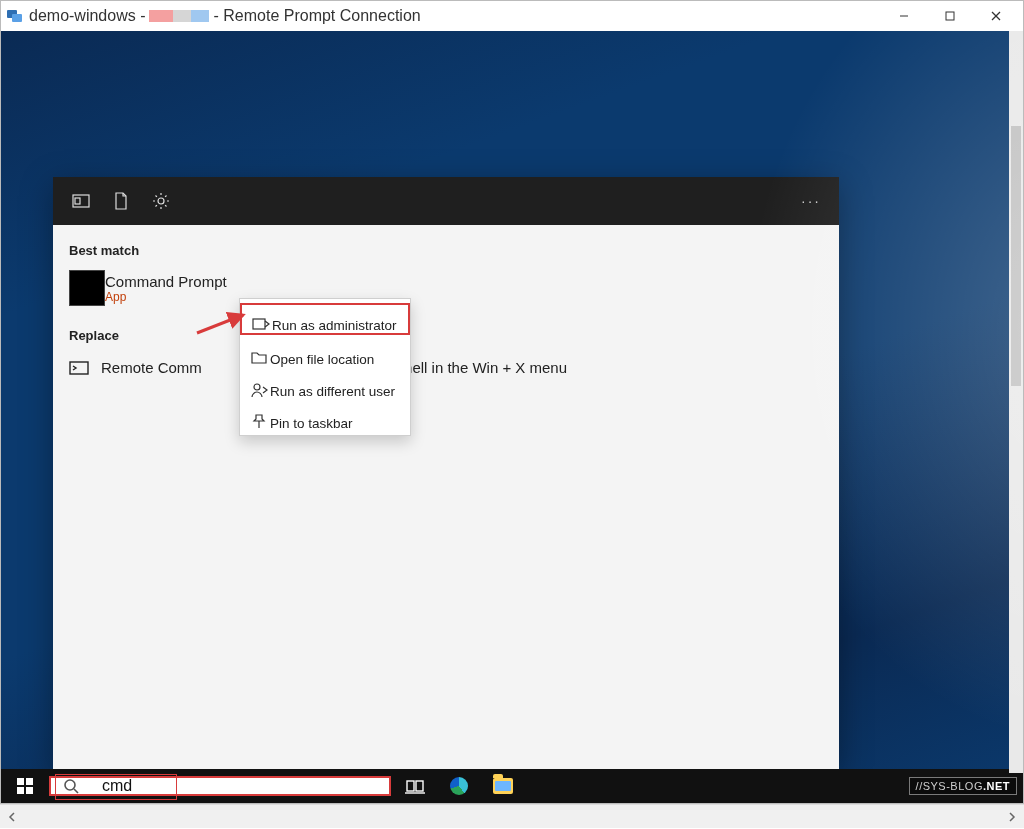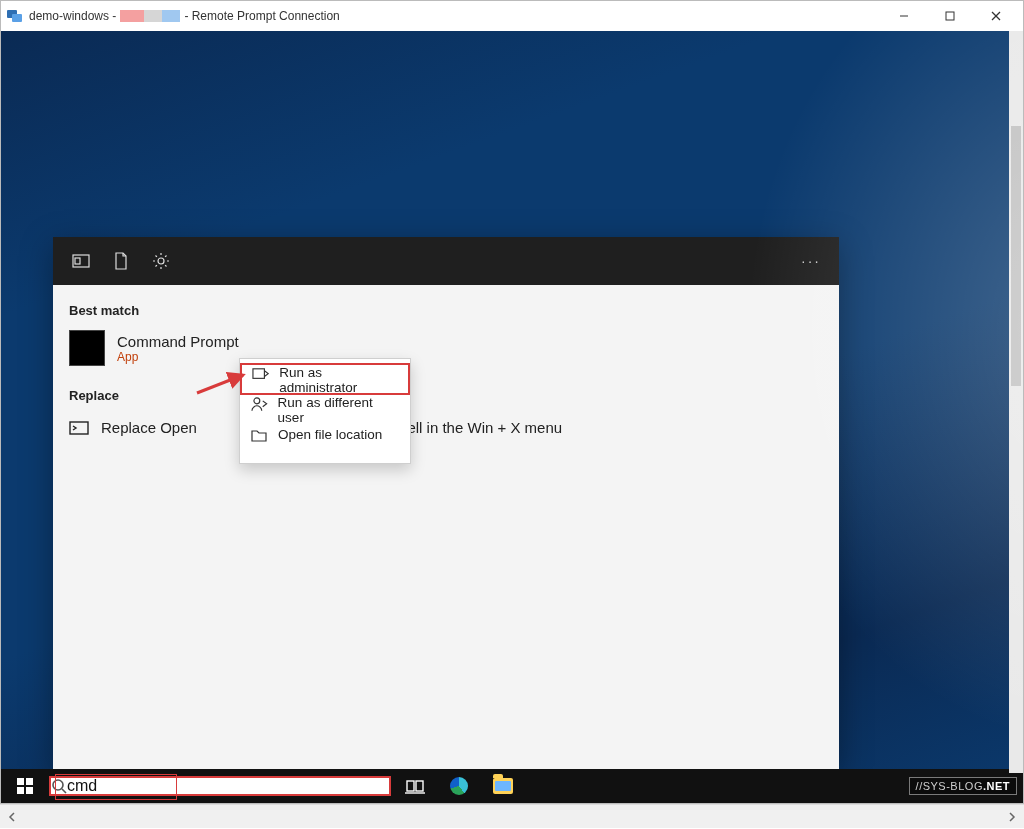--- a/index.html
+++ b/index.html
@@ -5,21 +5,21 @@
   * { box-sizing: border-box; margin: 0; padding: 0; font-family: "Segoe UI", Arial, sans-serif; }
   html, body { width: 1024px; height: 829px; overflow: hidden; background: #fff; }
 
   
   .rdc-window {
     width: 1024px; height: 804px; border: 1px solid #bbb; display: flex; flex-direction: column;
     background: #fff;
   }
   .rdc-titlebar {
     height: 30px; display: flex; align-items: center; padding: 0 4px 0 6px;
-    font-size: 12px; color: #333; background: #fff;
+    font-size: 16px; color: #333; background: #fff;
   }
   .rdc-titlebar .rdc-icon {
     width: 16px; height: 16px; margin-right: 6px; display:inline-flex;align-items:center;justify-content:center;
   }
   .rdc-titlebar .rdc-title-text { display:flex; align-items:center; gap:4px; }
   .rdc-titlebar .redact { display:inline-block; width:60px; height:12px; background: linear-gradient(90deg,#f4a0a0 0%,#f4a0a0 40%,#d6d6d6 40%,#d6d6d6 70%,#a0c8f0 70%,#a0c8f0 100%); }
   .rdc-titlebar .spacer { flex:1; }
   .rdc-winbtn { width:46px; height:30px; display:flex; align-items:center; justify-content:center; color:#333; }
   .rdc-winbtn svg { width:10px; height:10px; }
 
@@ -33,76 +33,76 @@
     background: radial-gradient(600px 700px at 120% 40%, rgba(255,255,255,0.25), rgba(255,255,255,0) 60%);
     pointer-events:none;
   }
   .remote-scrollbar {
     position:absolute; top:0; right:0; bottom:30px; width:14px; background:#e9e9e9;
   }
   .remote-scrollbar .thumb { position:absolute; left:2px; right:2px; top:95px; height:260px; background:#c2c2c2; }
 
   
   .start-panel {
-    position:absolute; left:52px; bottom:34px; width:786px; height:532px; background:#f4f4f4;
+    position:absolute; left:52px; bottom:34px; width:786px; height:592px; background:#f4f4f4;
     box-shadow: 0 8px 30px rgba(0,0,0,.35);
     display:flex; flex-direction:column;
   }
   .start-top {
     height:48px; background:#1f1f1f; color:#ddd; display:flex; align-items:center; padding:0 8px;
   }
   .start-top .top-icon {
     width:40px; height:48px; display:flex; align-items:center; justify-content:center; color:#ddd;
   }
   .start-top .top-icon svg { width:18px; height:18px; }
   .start-top .spacer { flex:1; }
   .start-top .more { letter-spacing:2px; font-size:14px; color:#ccc; display:flex;align-items:center;justify-content:center;width:40px;height:48px;}
 
   .start-body { flex:1; background:#f4f4f4; padding:12px 0 0 0; position:relative; }
   .section-header { font-size:13px; font-weight:600; color:#222; padding:6px 16px; }
   .result-row {
-    display:flex; align-items:center; gap:12px; padding:6px 16px;
+    display:flex; align-items:center; padding:6px 16px;
   }
   .app-tile {
     width:36px; height:36px; background:#000; border:1px solid #444;
   }
   .result-titles { display:flex; flex-direction:column; }
   .result-title { font-size:15px; color:#222; }
   .result-sub { font-size:12px; color:#c2410c; }
 
   .settings-row {
     display:flex; align-items:center; gap:12px; padding:10px 16px; font-size:15px; color:#222;
   }
   .settings-row .cmd-icon { width:20px; height:14px; }
 
   
   .ctx {
     position:absolute; left:186px; top:73px; width:172px; background:#fff; border:1px solid #cfcfcf;
     box-shadow:0 6px 14px rgba(0,0,0,.18); padding:4px 0;
   }
   .ctx-item {
-    display:flex; align-items:flex-start; gap:10px; height:32px; padding:0 10px; font-size:13.5px; color:#222;
+    display:flex; align-items:flex-end; gap:2px; height:32px; padding:0 10px; font-size:13.5px; color:#222;
   }
   .ctx-item .ci { width:18px; height:18px; display:flex; align-items:center;justify-content:center; color:#444;}
   .ctx-item.hl { border:2px solid #d83b3b; }
 
   
   .anno-arrow { position:absolute; left:140px; top:84px; width:58px; height:28px; pointer-events:none; }
 
   
   .taskbar {
     position:absolute; left:0; right:0; bottom:0; height:34px; background:#111; display:flex; align-items:center;
   }
   .start-btn {
     width:48px; height:34px; display:flex; align-items:center; justify-content:center; color:#fff;
   }
   .start-btn svg{ width:16px;height:16px;}
   .search-box {
     width:342px; height:20px; background:#fff; border:2px solid #d83b3b; margin:0 2px 0 0;
-    display:flex; align-items:center; padding:0 0; gap:0;
+    display:flex; align-items:center; padding:0 12px; gap:23px;
   }
   .search-box .mag { width:16px; height:16px; color:#555; }
   .search-box input {
     border:0; outline:0; flex:1; font-size:16px; color:#111; background:transparent;
   }
   .inner-red { position:absolute; left:54px; bottom:3px; width:122px; height:26px; border:1.5px solid #d83b3b; pointer-events:none; }
 
   .task-icon { width:44px; height:34px; display:flex; align-items:center; justify-content:center; color:#fff;}
   .task-icon svg{width:20px;height:20px;}
   .edge-circle{width:18px;height:18px;border-radius:50%;background:conic-gradient(#39c1d7 0 40%, #2aa35a 40% 70%, #1060c9 70% 100%);} 
@@ -202,52 +202,60 @@
 
         <div class="section-header" style="margin-top:10px">Replace</div>
 
         <div class="settings-row">
           <span class="cmd-icon">
             <svg viewBox="0 0 20 14" fill="none" stroke="#222" stroke-width="1.4">
                 <rect x="1" y="1" width="18" height="12"></rect>
                 <path d="M4 5l3 2-3 2"></path>
               </svg>
           </span>
-          <span>Replace Open</span>
+          <span>Remote Comm</span>
           <span style="visibility:hidden;width:122px"></span>
           <span style="margin-left:-8px">s PowerShell in the Win + X menu</span>
         </div>
 
         <div class="ctx">
           <div class="ctx-item hl">
             <span class="ci">
               <svg viewBox="0 0 18 18" fill="none" stroke="#333" stroke-width="1.2">
                   <rect x="1" y="4" width="12" height="10"></rect>
                   <path d="M13 6l4 3-4 3"></path>
                 </svg>
             </span>
             <span>Run as administrator</span>
           </div>
           <div class="ctx-item">
             <span class="ci">
               <svg viewBox="0 0 18 18" fill="none" stroke="#333" stroke-width="1.2">
+                  <path d="M2 4h5l2 2h7v8H2z"></path>
+                </svg>
+            </span>
+            <span>Open file location</span>
+          </div>
+          <div class="ctx-item">
+            <span class="ci">
+              <svg viewBox="0 0 18 18" fill="none" stroke="#333" stroke-width="1.2">
                   <circle cx="7" cy="6" r="3"></circle>
                   <path d="M2 16c0-3 3-5 5-5s5 2 5 5"></path>
                   <path d="M13 6l4 3-4 3"></path>
                 </svg>
             </span>
             <span>Run as different user</span>
           </div>
           <div class="ctx-item">
             <span class="ci">
               <svg viewBox="0 0 18 18" fill="none" stroke="#333" stroke-width="1.2">
-                  <path d="M2 4h5l2 2h7v8H2z"></path>
+                  <path d="M6 2h6v4l2 2H4l2-2zM9 8v7"></path>
                 </svg>
             </span>
-            <span>Open file location</span>
+            <span>Pin to taskbar</span>
           </div>
         </div>
 
         <svg class="anno-arrow" viewBox="0 0 58 28">
           <defs>
               <marker id="ah" markerWidth="6" markerHeight="6" refX="5" refY="3" orient="auto">
                 <path d="M0,0 L6,3 L0,6 z" fill="#d83b3b"></path>
               </marker>
             </defs>
           <line x1="4" y1="24" x2="50" y2="6" stroke="#d83b3b" stroke-width="3" marker-end="url(#ah)"></line>

